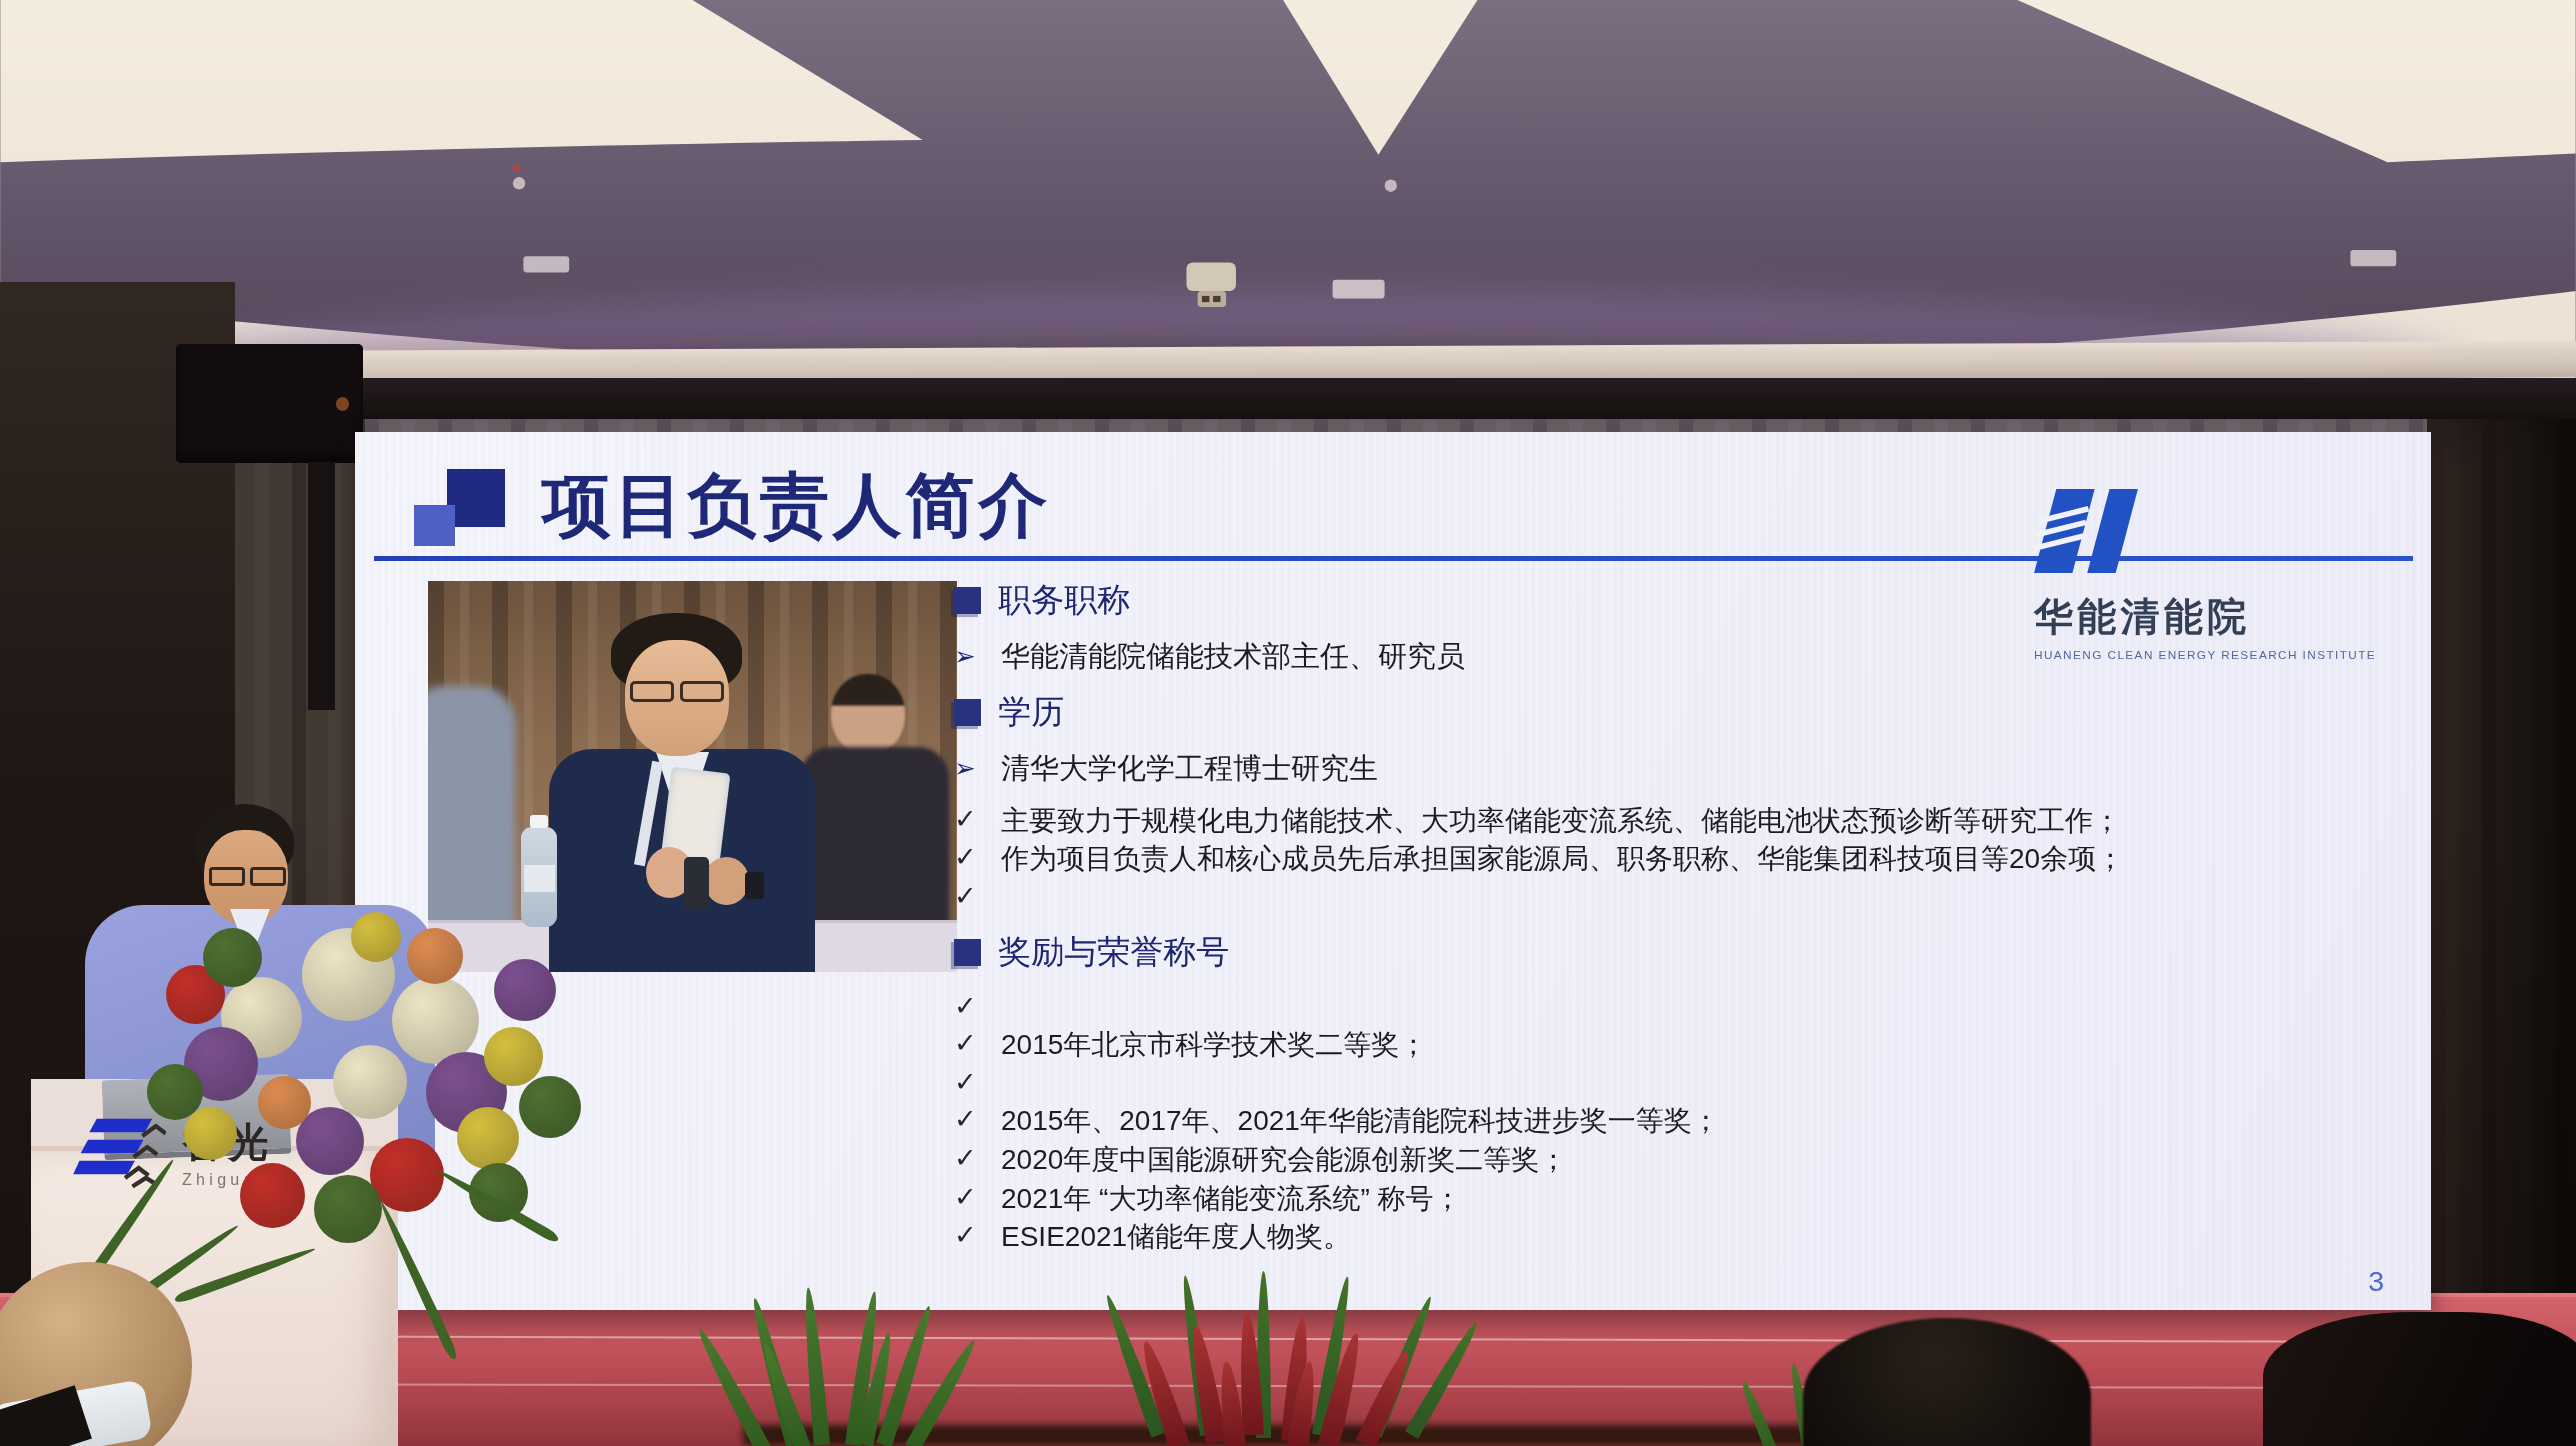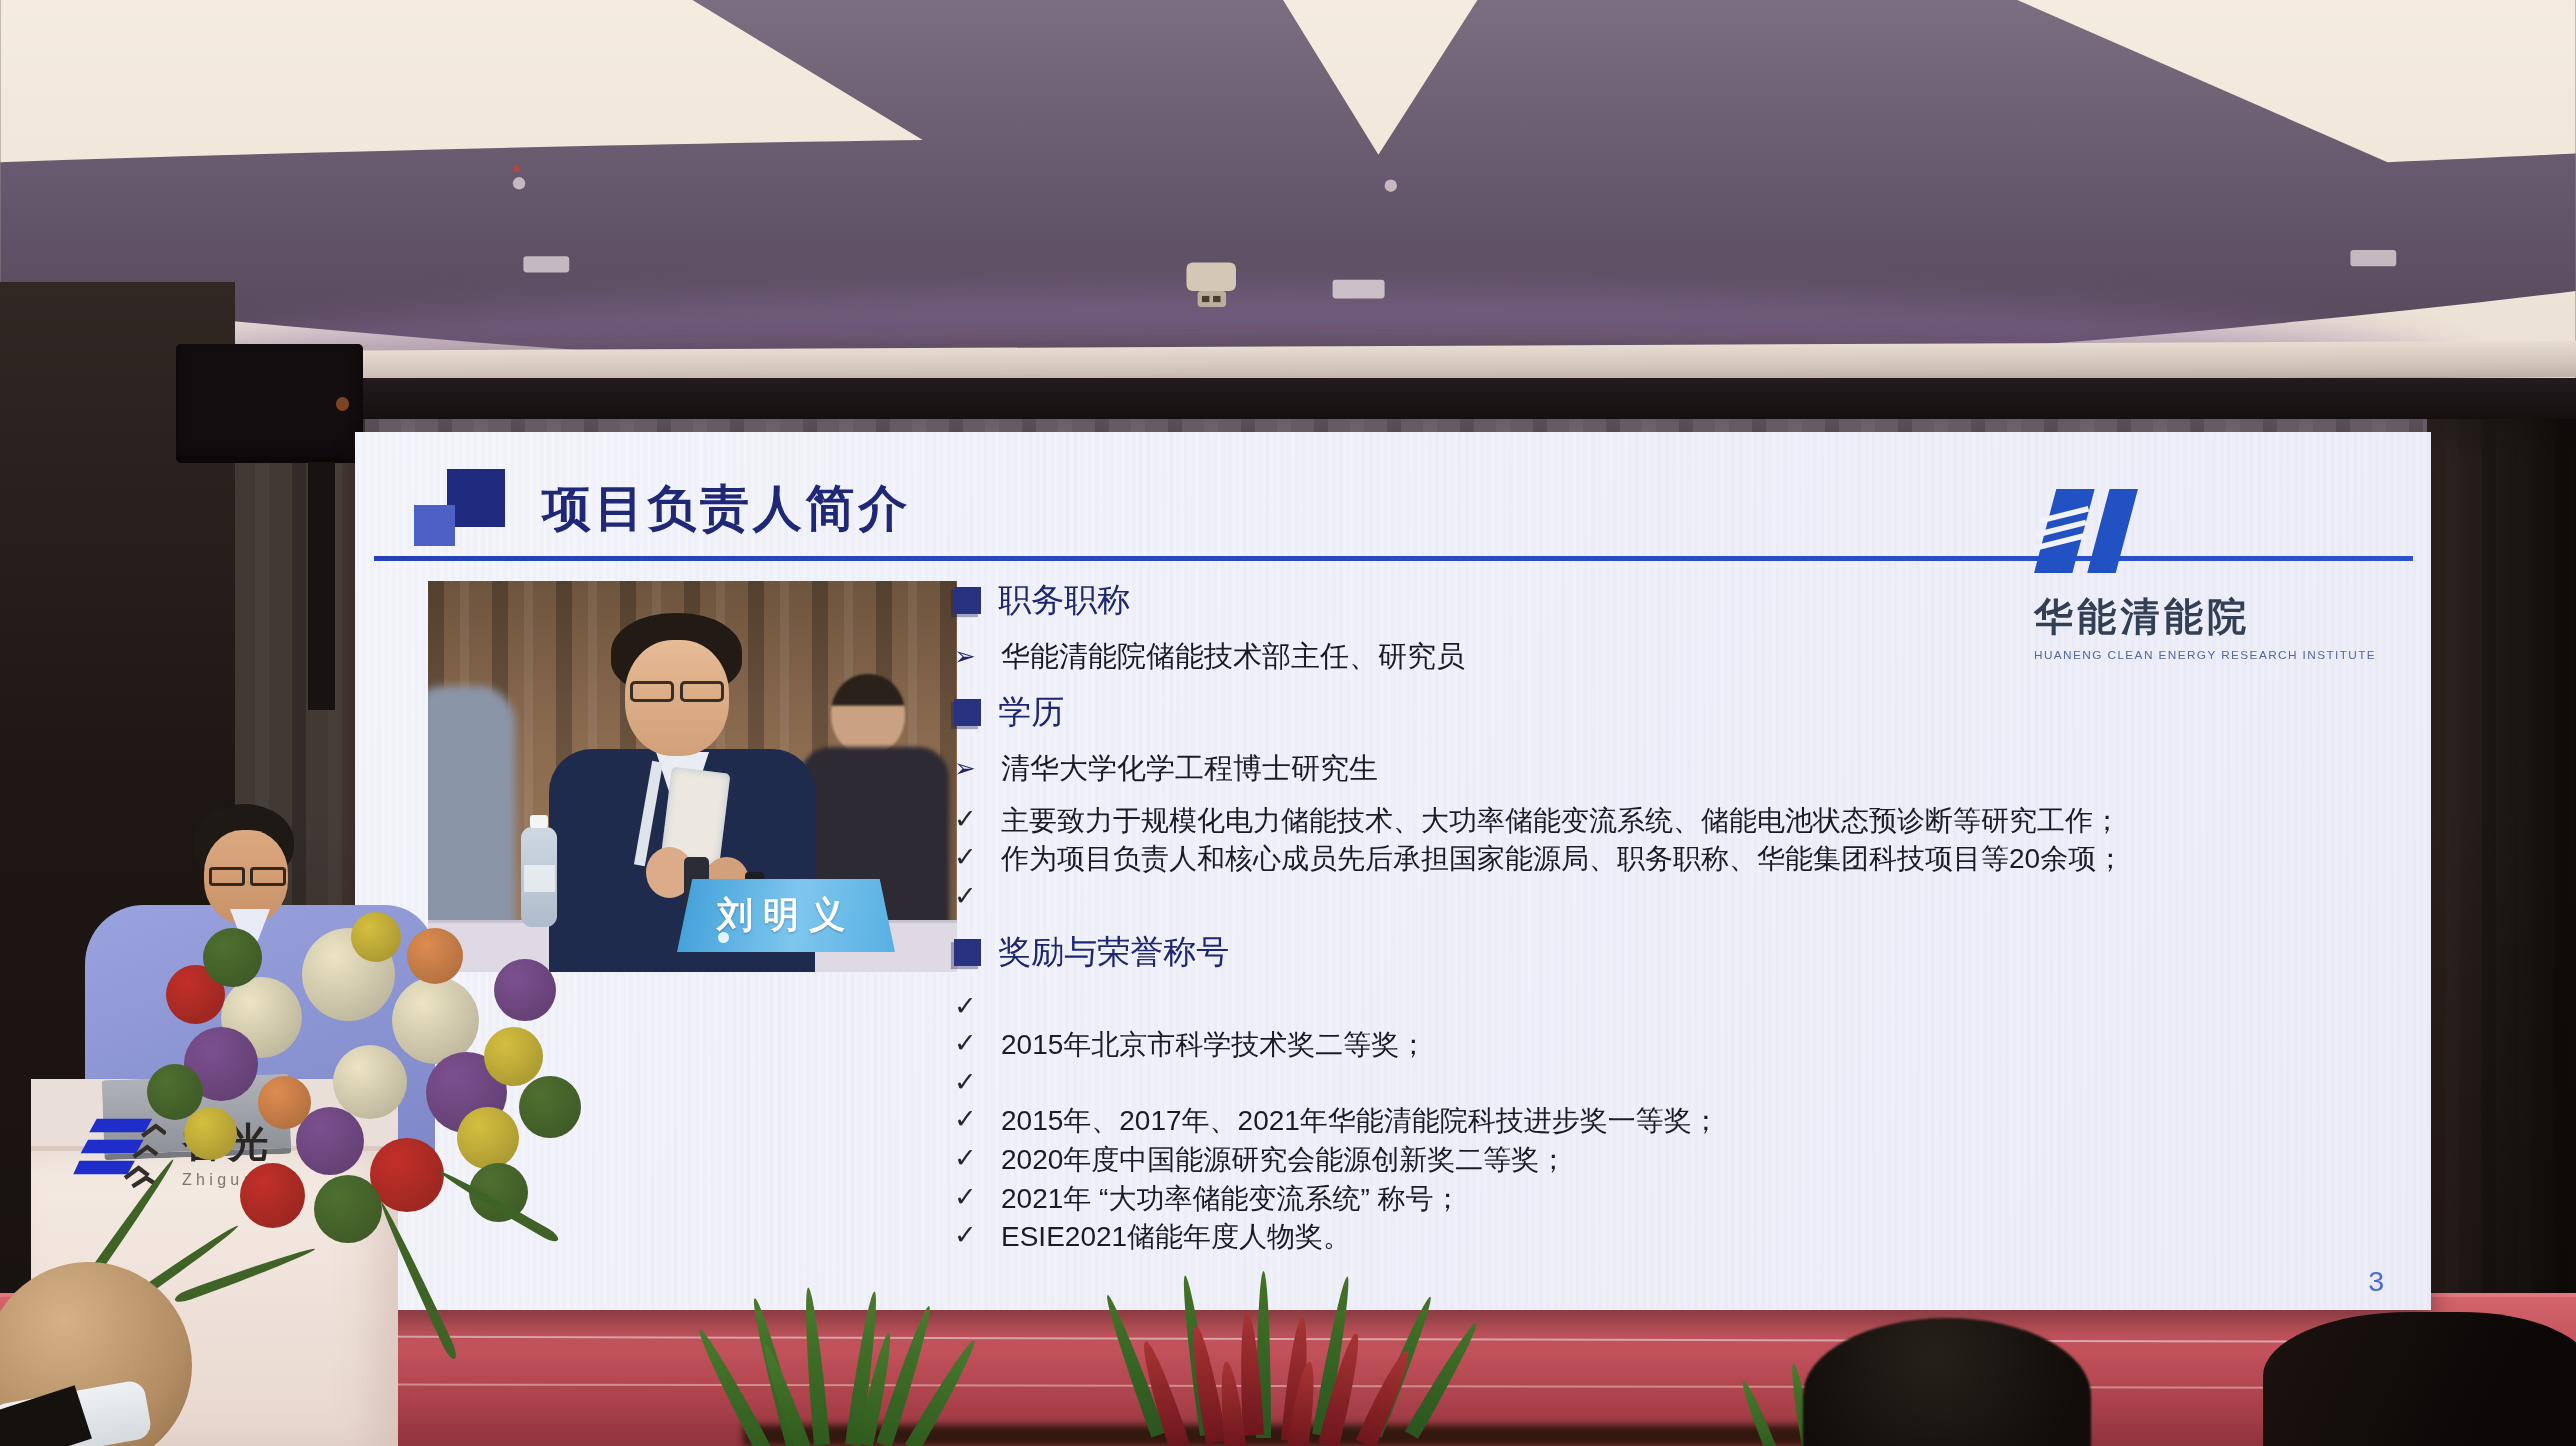--- a/index.html
+++ b/index.html
@@ -33,21 +33,21 @@
   .box-pole{left:308px;top:462px;width:27px;height:248px;z-index:6;background:#191213;}
 
   
   .screen{left:355px;top:432px;width:2076px;height:878px;z-index:20;
       background:linear-gradient(115deg,#f5f5fc,#eff0f8 55%,#ecedf7);
       box-shadow:0 13.6px 22px rgba(40,10,14,.45);}
   .screen:after{content:"";position:absolute;inset:0;
       background:repeating-linear-gradient(90deg,rgba(130,140,210,.035) 0 3.7px,transparent 3.7px 7.4px);}
   .ttl-sq-big{left:92px;top:37px;width:58px;height:58px;background:#202a7e;z-index:3;}
   .ttl-sq-small{left:59px;top:73px;width:41px;height:41px;background:#4d60c6;z-index:4;}
-  .slide-title{left:187px;top:44px;z-index:3;font-size:49px;font-weight:bold;color:#1f2877;letter-spacing:3.7px;}
+  .slide-title{left:187px;top:28px;z-index:3;font-size:69px;font-weight:bold;color:#1f2877;letter-spacing:3.7px;}
   .title-rule{left:18.6px;top:124px;width:2039px;height:5px;z-index:3;
       background:linear-gradient(90deg,#2442b6,#2a52cc);}
   .hn-logo{left:1679px;top:52px;z-index:5;display:flex;align-items:flex-start;gap:12.4px;flex-direction:column;}
   .hn-text .cn{font-size:39px;font-weight:bold;color:#333f55;letter-spacing:4.3px;}
   .hn-text .en{font-size:11.8px;color:#50689f;letter-spacing:1.4px;margin-top:3.7px;}
 
   
   .photo{left:73px;top:149px;width:529px;height:391px;overflow:hidden;z-index:3;
       background:linear-gradient(180deg,#6e543e,#8a6b4f 40%,#9b7c5e);}
   .photo .drape{position:absolute;inset:0;
@@ -234,23 +234,20 @@
       <div class="ph-glasses">
           <span></span>
           <span></span>
         </div>
       <div class="ph-mic-card"></div>
       <div class="ph-hand1"></div>
       <div class="ph-hand2"></div>
       <div class="ph-mic-handle"></div>
       <div class="ph-watch"></div>
       <div class="ph-bottle"></div>
-      <div class="ph-plate">
-        <span class="nm">刘明义</span>
-      </div>
     </div>
 
     <div class="abs sections" id="slide-sections">
         <div class="sec">
           <div class="sec-h">
             <span class="sq"></span>
             <span>职务职称</span>
           </div>
           <div class="it arrow">
             <span class="mk">➢</span>

